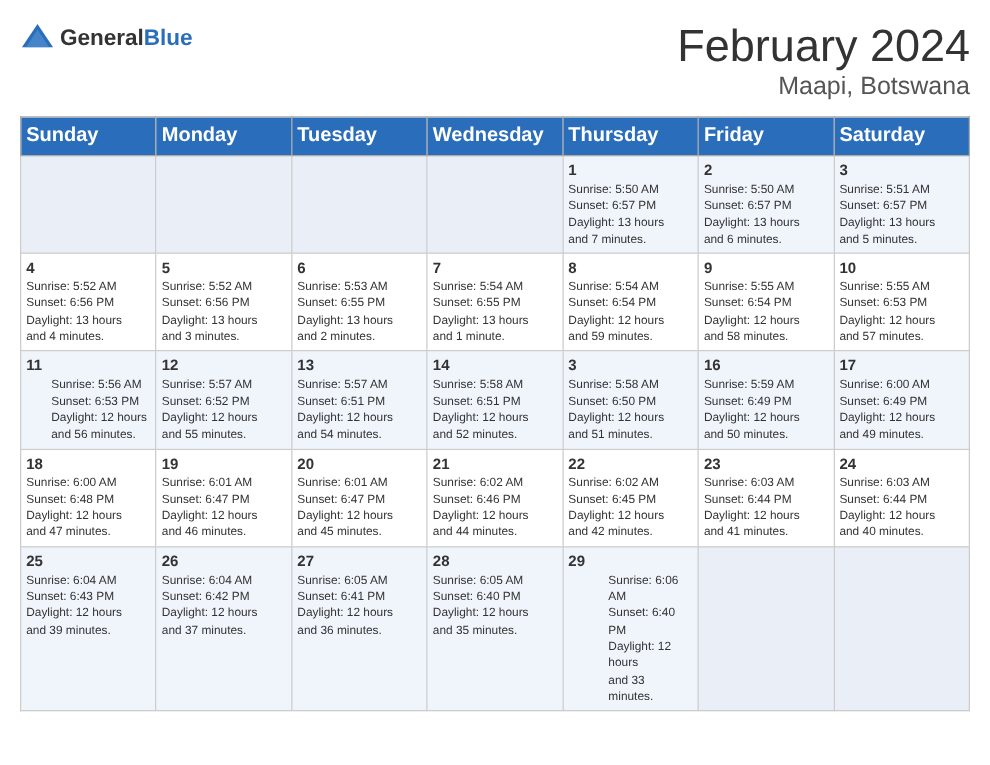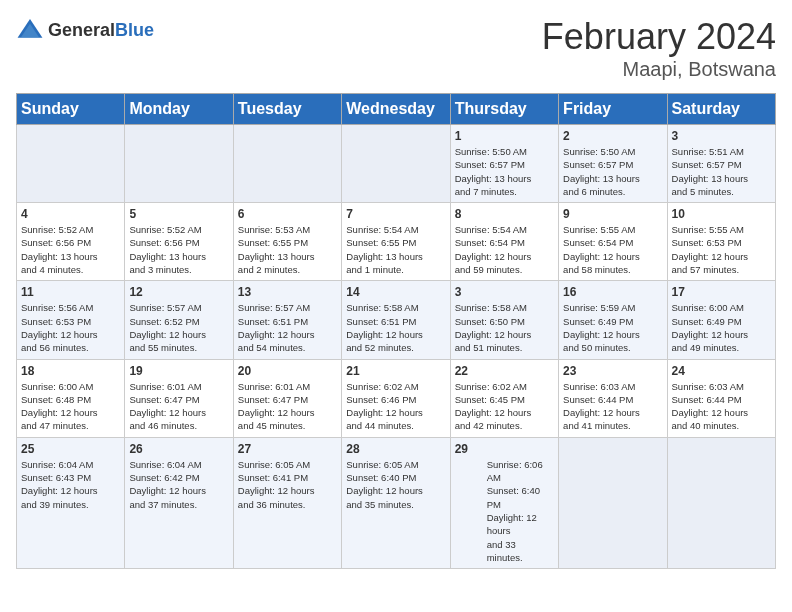--- a/index.html
+++ b/index.html
@@ -198,21 +198,21 @@
           <div class="day-number">10</div>
           <div class="day-detail" style="white-space: pre-line;">Sunrise: 5:55 AM
 Sunset: 6:53 PM
 Daylight: 12 hours
 and 57 minutes.</div>
         </td>
       </tr>
       <tr class="row-stripe">
         <td>
           <div class="day-number">11</div>
-          <div class="day-detail" style="white-space: pre-line;">Sunrise: 5:56 AM
+          <div class="day-detail" style="white-space: pre-line; margin-left: 20px;">Sunrise: 5:56 AM
 Sunset: 6:53 PM
 Daylight: 12 hours
 and 56 minutes.</div>
         </td>
         <td>
           <div class="day-number">12</div>
           <div class="day-detail" style="white-space: pre-line;">Sunrise: 5:57 AM
 Sunset: 6:52 PM
 Daylight: 12 hours
 and 55 minutes.</div>

